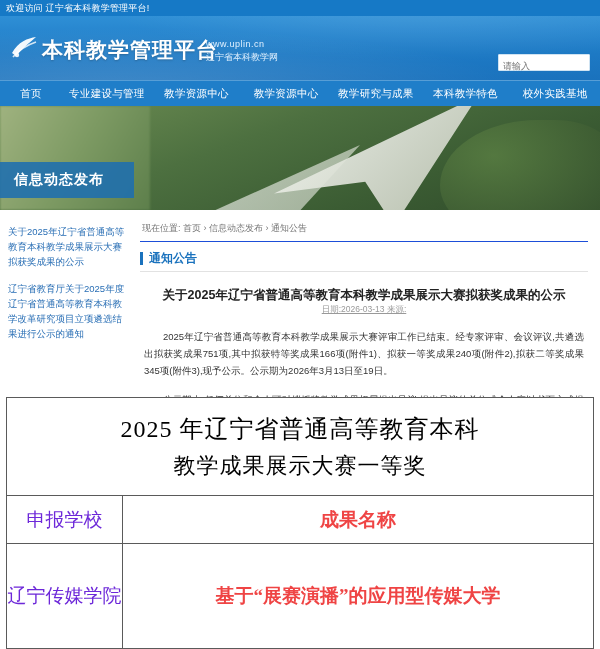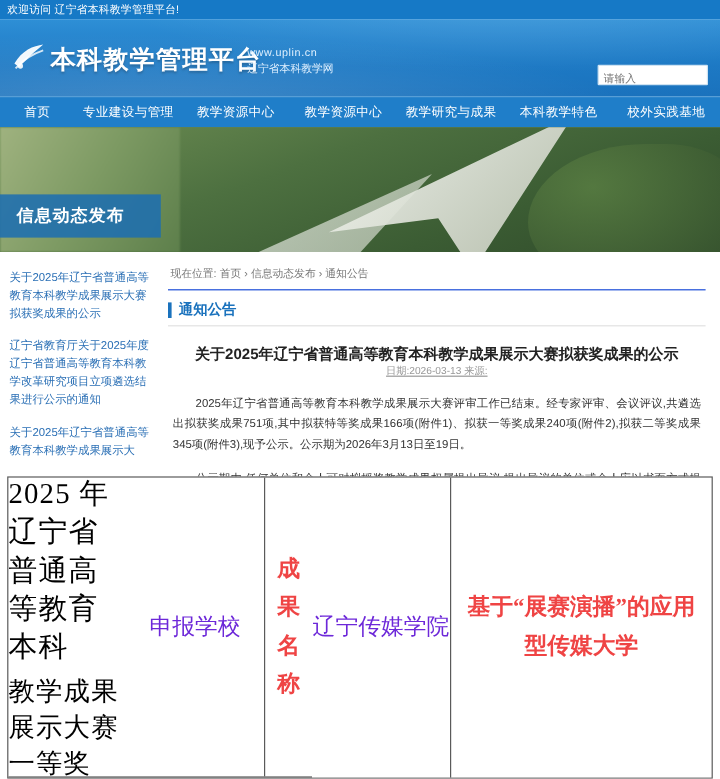--- a/index.html
+++ b/index.html
@@ -231,21 +231,21 @@
   
   .cert {
     position: absolute;
     left: 6px;
     top: 397px;
     width: 588px;
     height: 252px;
     background: #ffffff;
     border: 1px solid #5a5a5a;
     display: flex;
-    flex-direction: row;
+    flex-direction: column;
     font-family: "Liberation Serif", serif;
   }
   .cert-head {
     flex: 0 0 98px;
     border-bottom: 1px solid #5a5a5a;
     display: flex;
     flex-direction: column;
     align-items: center;
     justify-content: center;
     gap: 6px;
@@ -325,21 +325,20 @@
     <div class="plane"></div>
     <div class="plane2"></div>
     <div class="leaf"></div>
     <div class="infoban">信息动态发布</div>
   </div>
 
   <div class="content">
     <div class="sidebar">
       <a class="side-link">关于2025年辽宁省普通高等教育本科教学成果展示大赛拟获奖成果的公示</a>
       <a class="side-link">辽宁省教育厅关于2025年度辽宁省普通高等教育本科教学改革研究项目立项遴选结果进行公示的通知</a>
-      <a class="side-link">关于2025年辽宁省普通高等教育本科教学成果展示大</a>
     </div>
 
     <div class="main">
       <div class="crumb">
         <span>现在位置:</span>
         <a>首页</a>
         <span>›</span>
         <a>信息动态发布</a>
         <span>›</span>
         <a>通知公告</a>

